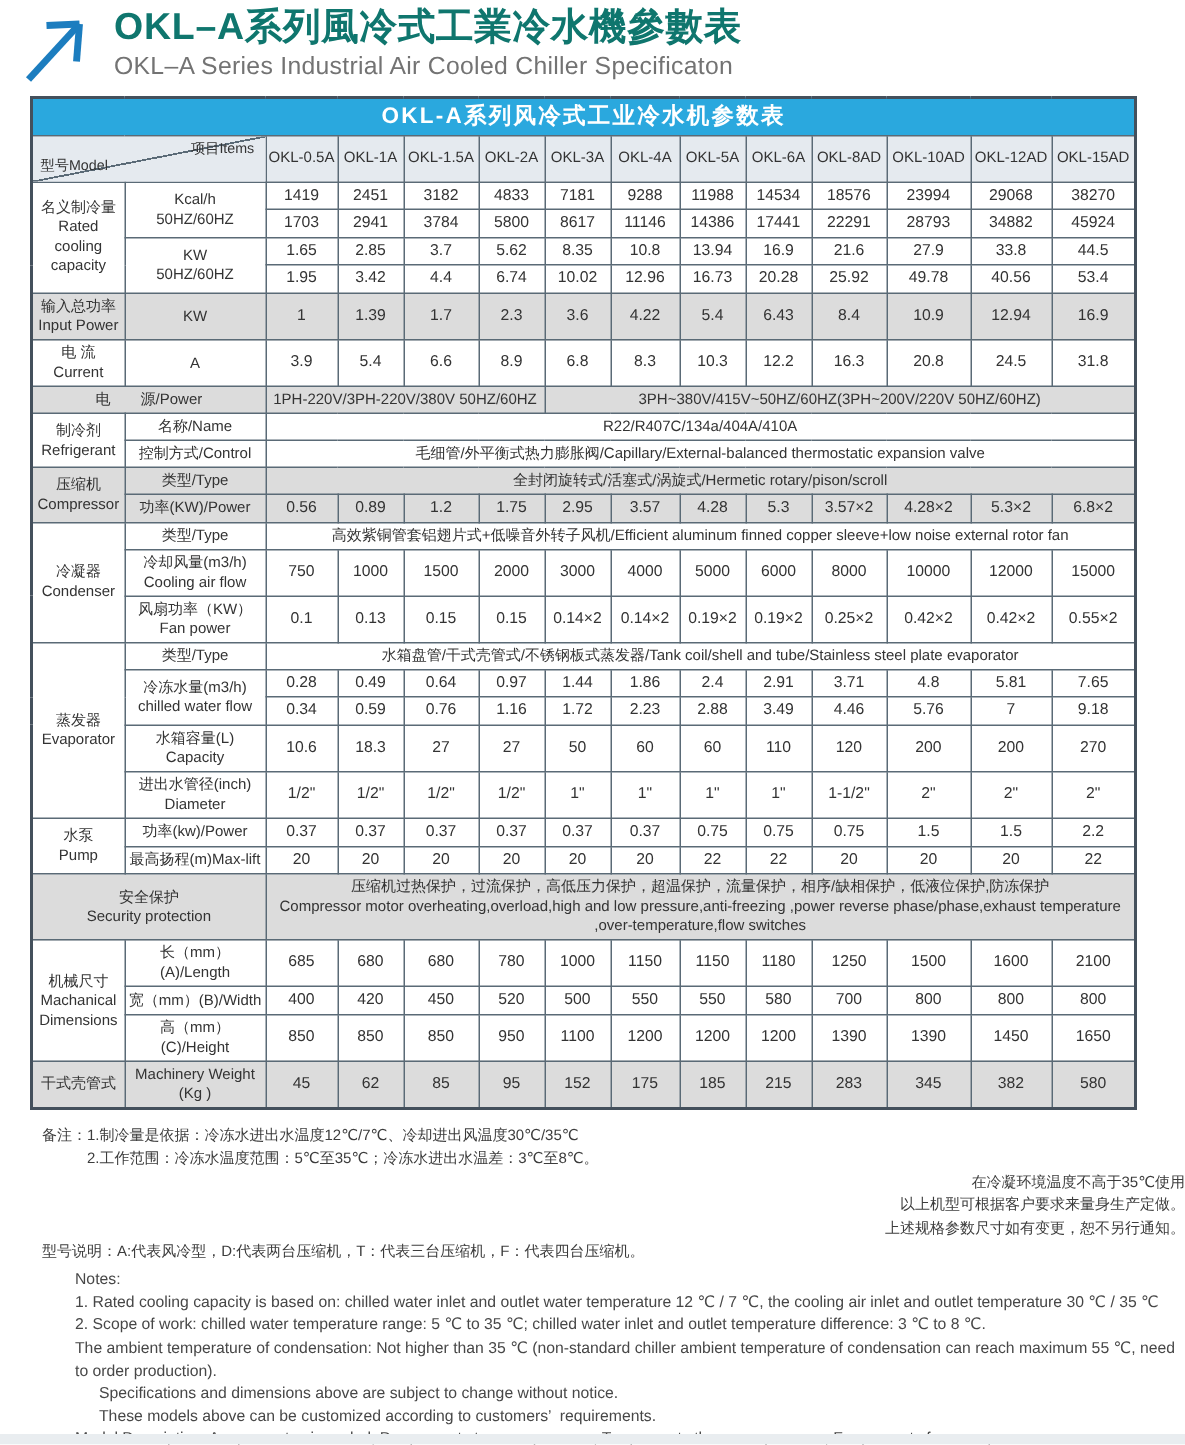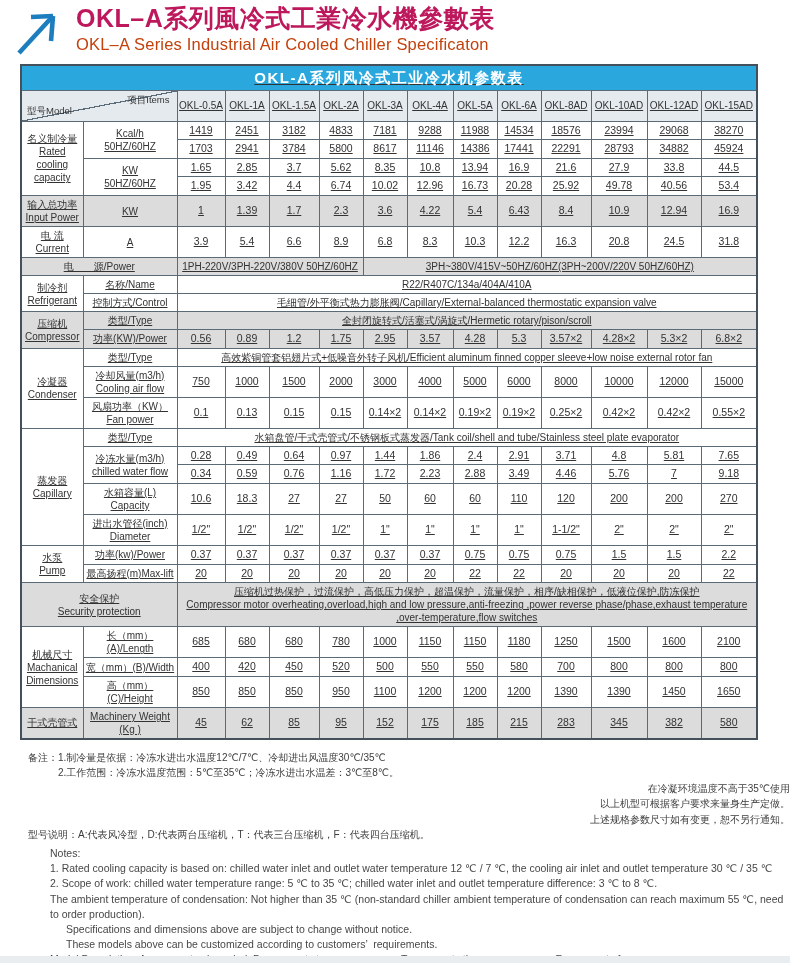--- a/index.html
+++ b/index.html
@@ -6,27 +6,27 @@
   body{
     width:790px;height:963px;position:relative;overflow:hidden;
     background:#ffffff;color:#333;
     font-family:"Liberation Sans","DejaVu Sans",sans-serif;
     -webkit-font-smoothing:antialiased;
   }
   
   .page-header{display:flex;align-items:flex-start;padding:5px 0 0 8px;}
   .logo{width:56px;height:50px;flex:0 0 auto;margin-top:2px;}
   .titles{margin-left:12px;}
-  .title-cn{font-size:25px;font-weight:600;letter-spacing:0.5px;color:#be185d;line-height:1.1;}
-  .title-en{font-size:16.5px;font-weight:500;color:#c2410c;margin-top:2px;letter-spacing:0.2px;}
+  .title-cn{font-size:25px;font-weight:600;letter-spacing:0.5px;color:#0f766e;line-height:1.1;}
+  .title-en{font-size:16.5px;font-weight:500;color:#737373;margin-top:2px;letter-spacing:0.2px;}
   
   .spec-wrap{margin:7px 20px 0 20px;}
   table.spec{
     width:646px;border-collapse:collapse;table-layout:fixed;
-    border:2px solid #44505c;font-size:10px;color:#333;text-decoration:underline;
+    border:2px solid #44505c;font-size:10px;color:#333;
   }
   table.spec th,table.spec td{
     border:1px solid #5a6a76;text-align:center;vertical-align:middle;
     padding:2px 1px;line-height:1.3;white-space:pre-line;word-wrap:break-word;
   }
   th.banner{
     background:#2aa8de;color:#fff;font-size:15px;font-weight:700;
     letter-spacing:1.5px;padding:5px 0;
   }
   tr.model-header th{background:#e5eaef;font-weight:400;height:26px;font-size:10px;}
@@ -278,21 +278,21 @@
           <td class="k-v">0.14×2</td>
           <td class="k-v">0.19×2</td>
           <td class="k-v">0.19×2</td>
           <td class="k-v">0.25×2</td>
           <td class="k-v">0.42×2</td>
           <td class="k-v">0.42×2</td>
           <td class="k-v">0.55×2</td>
         </tr>
         <tr>
           <td rowspan="5" class="k-g">蒸发器
-Capillary</td>
+Evaporator</td>
           <td class="k-i">类型/Type</td>
           <td colspan="12" class="k-s">水箱盘管/干式壳管式/不锈钢板式蒸发器/Tank coil/shell and tube/Stainless steel plate evaporator</td>
         </tr>
         <tr>
           <td rowspan="2" class="k-i">冷冻水量(m3/h)
 chilled water flow</td>
           <td class="k-v">0.28</td>
           <td class="k-v">0.49</td>
           <td class="k-v">0.64</td>
           <td class="k-v">0.97</td>

